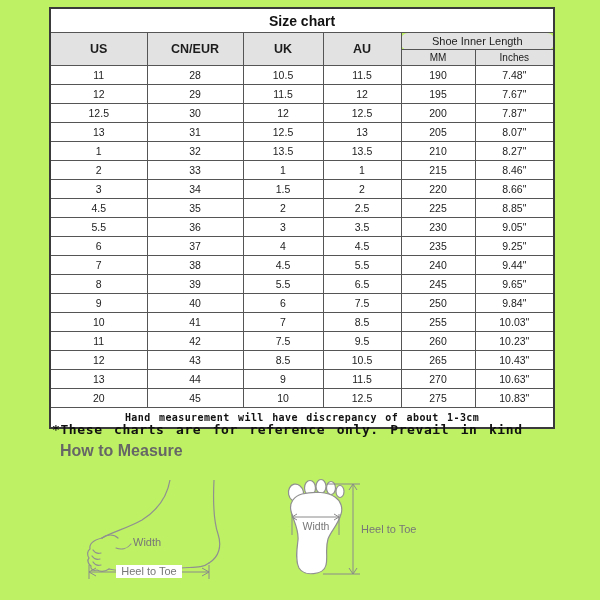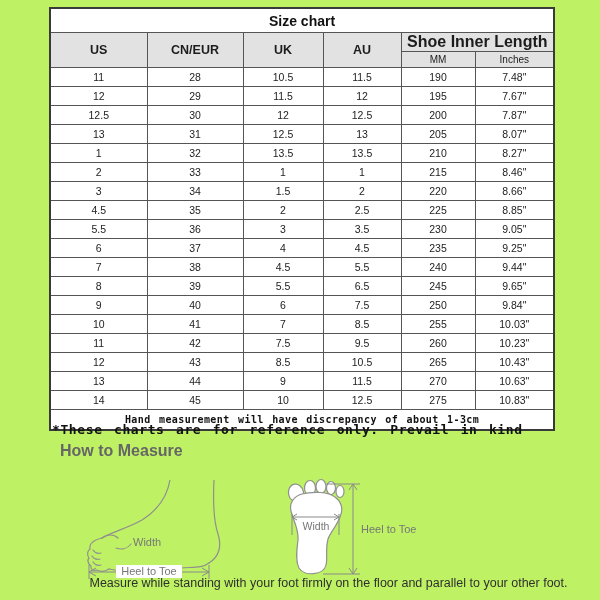--- a/index.html
+++ b/index.html
@@ -15,21 +15,21 @@
   }
   .size-table td,.size-table th{
     border:1px solid #555555;text-align:center;vertical-align:middle;
     padding:0;overflow:hidden;white-space:nowrap;
   }
   .title-row td{
     height:23px;font-size:14px;font-weight:bold;color:#111111;background:#ffffff;
   }
   .size-table thead th{background:#e2e2e2;color:#1c1c1c;}
   .main-head{height:16px;font-size:12.5px;font-weight:bold;}
-  .group-head{height:16px;font-size:16px;font-weight:bold;}
+  .group-head{height:16px;font-size:11px;font-weight:normal;border-radius:7px;}
   .sub-head{height:15px;font-size:10px;font-weight:normal;color:#333333;margin-top:16px;}
   .size-table tbody td{height:18px;font-size:10.5px;color:#222222;background:#ffffff;}
   .footer-row td{
     height:19px;background:#ffffff;
     font-family:"DejaVu Sans Mono",monospace;font-weight:bold;
     font-size:10px;letter-spacing:0.4px;word-spacing:2px;color:#111111;
   }
   
   .ref-note{
     position:absolute;left:52px;top:422px;
@@ -218,21 +218,21 @@
         </tr>
         <tr>
           <td>13</td>
           <td>44</td>
           <td>9</td>
           <td>11.5</td>
           <td>270</td>
           <td>10.63"</td>
         </tr>
         <tr>
-          <td>14</td>
+          <td>20</td>
           <td>45</td>
           <td>10</td>
           <td>12.5</td>
           <td>275</td>
           <td>10.83"</td>
         </tr>
       </tbody>
     <tfoot>
       <tr class="footer-row">
         <td colspan="6">Hand measurement will have discrepancy of about 1-3cm</td>
@@ -288,15 +288,14 @@
     <g>
       <line class="dim" x1="44" y1="6" x2="77" y2="6"></line>
       <line class="dim" x1="40" y1="96" x2="77" y2="96"></line>
       <line class="dim" x1="70" y1="6" x2="70" y2="96"></line>
       <path class="dim" d="M66,12 L70,6 L74,12"></path>
       <path class="dim" d="M66,90 L70,96 L74,90"></path>
       <text class="dim-label" x="78" y="55">Heel to Toe</text>
     </g>
   </svg>
 
-  <div class="caption">Measure while standing with your foot firmly on the floor and parallel to your other foot.</div>
 
 </div>
 
 </body></html>

